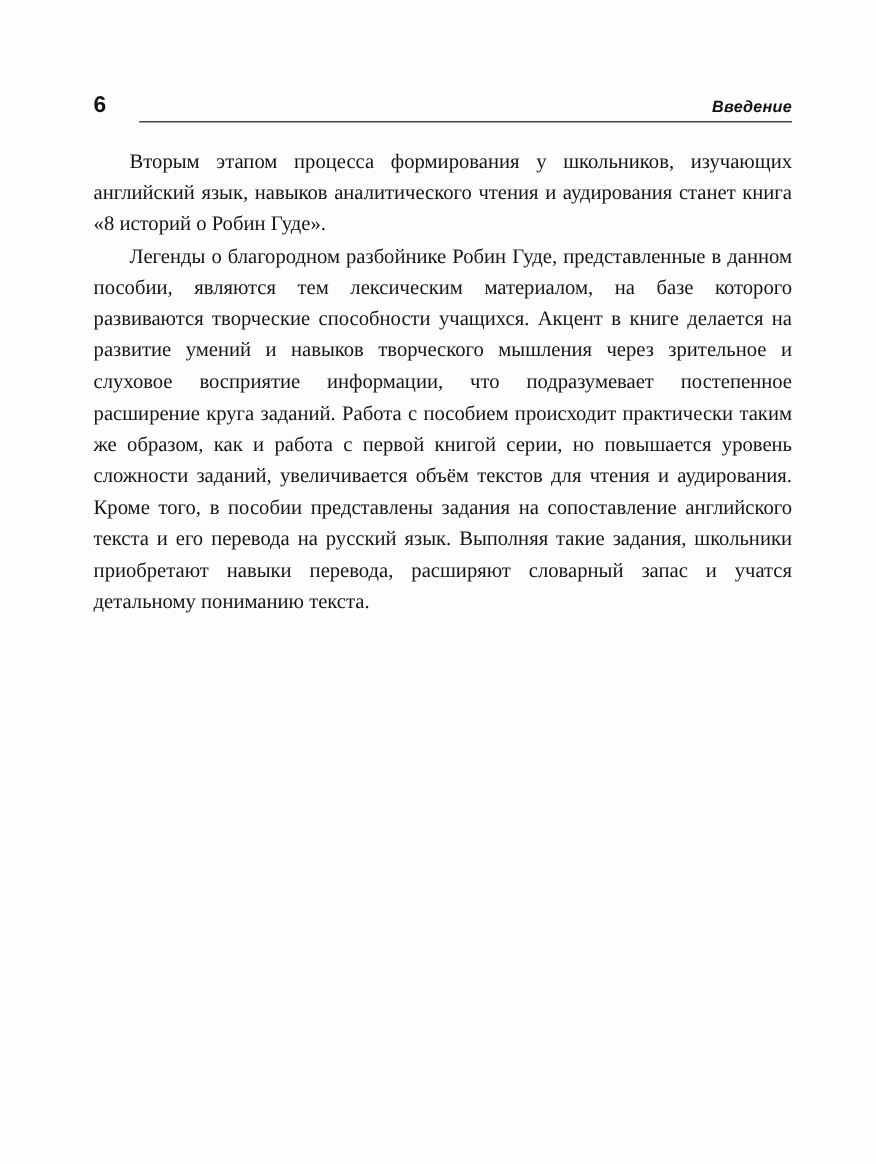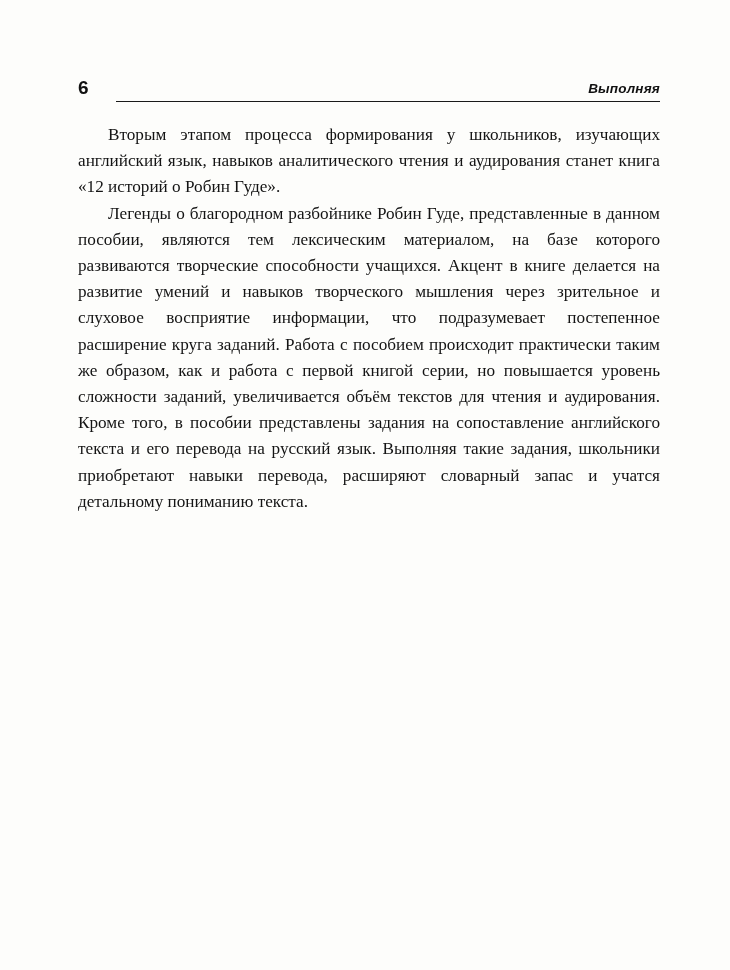--- a/index.html
+++ b/index.html
@@ -71,23 +71,23 @@
     hyphens: manual;
   }
 </style>
 </head>
 <body>
 
 <div class="page">
 
   <div class="header-row">
     <div class="folio">6</div>
-    <div class="running-head">Выполняя</div>
+    <div class="running-head">Введение</div>
   </div>
 
   <div class="rule"></div>
 
   <div class="body-text">
-    <p>Вторым этапом процесса формирования у школьников, изучающих английский язык, навыков аналитического чтения и аудирования станет книга «12 историй о Робин Гуде».</p>
+    <p>Вторым этапом процесса формирования у школьников, изучающих английский язык, навыков аналитического чтения и аудирования станет книга «8 историй о Робин Гуде».</p>
     <p>Легенды о благородном разбойнике Робин Гуде, представленные в данном пособии, являются тем лексическим материалом, на базе которого развиваются творческие способности учащихся. Акцент в книге делается на развитие умений и навыков творческого мышления через зрительное и слуховое восприятие информации, что подразумевает постепенное расширение круга заданий. Работа с пособием происходит практически таким же образом, как и работа с первой книгой серии, но повышается уровень сложности заданий, увеличивается объём текстов для чтения и аудирования. Кроме того, в пособии представлены задания на сопоставление английского текста и его перевода на русский язык. Выполняя такие задания, школьники приобретают навыки перевода, расширяют словарный запас и учатся детальному пониманию текста.</p>
   </div>
 
 </div>
 
 </body></html>

